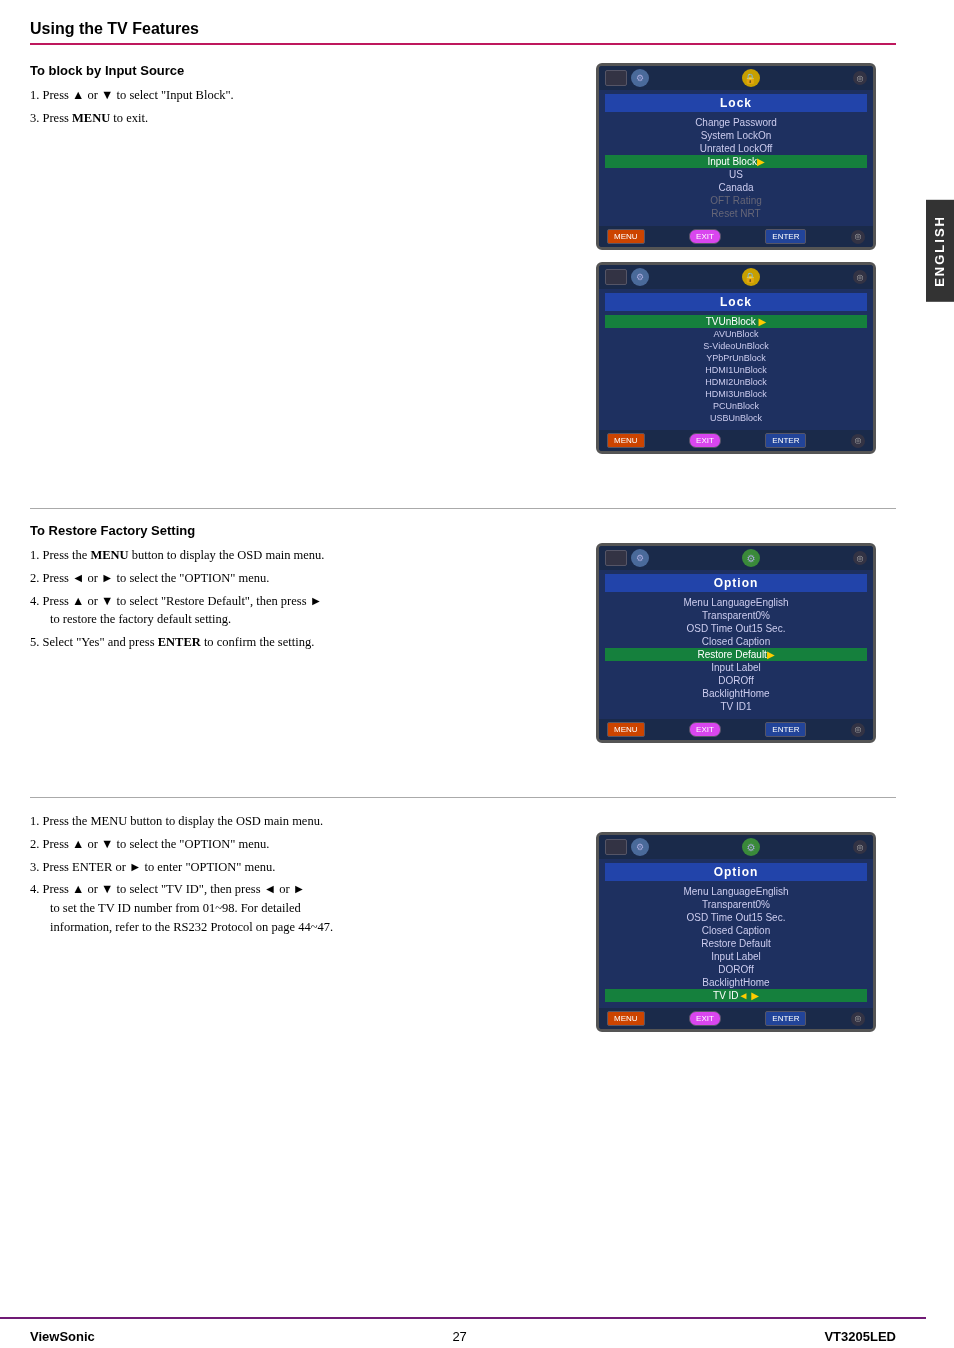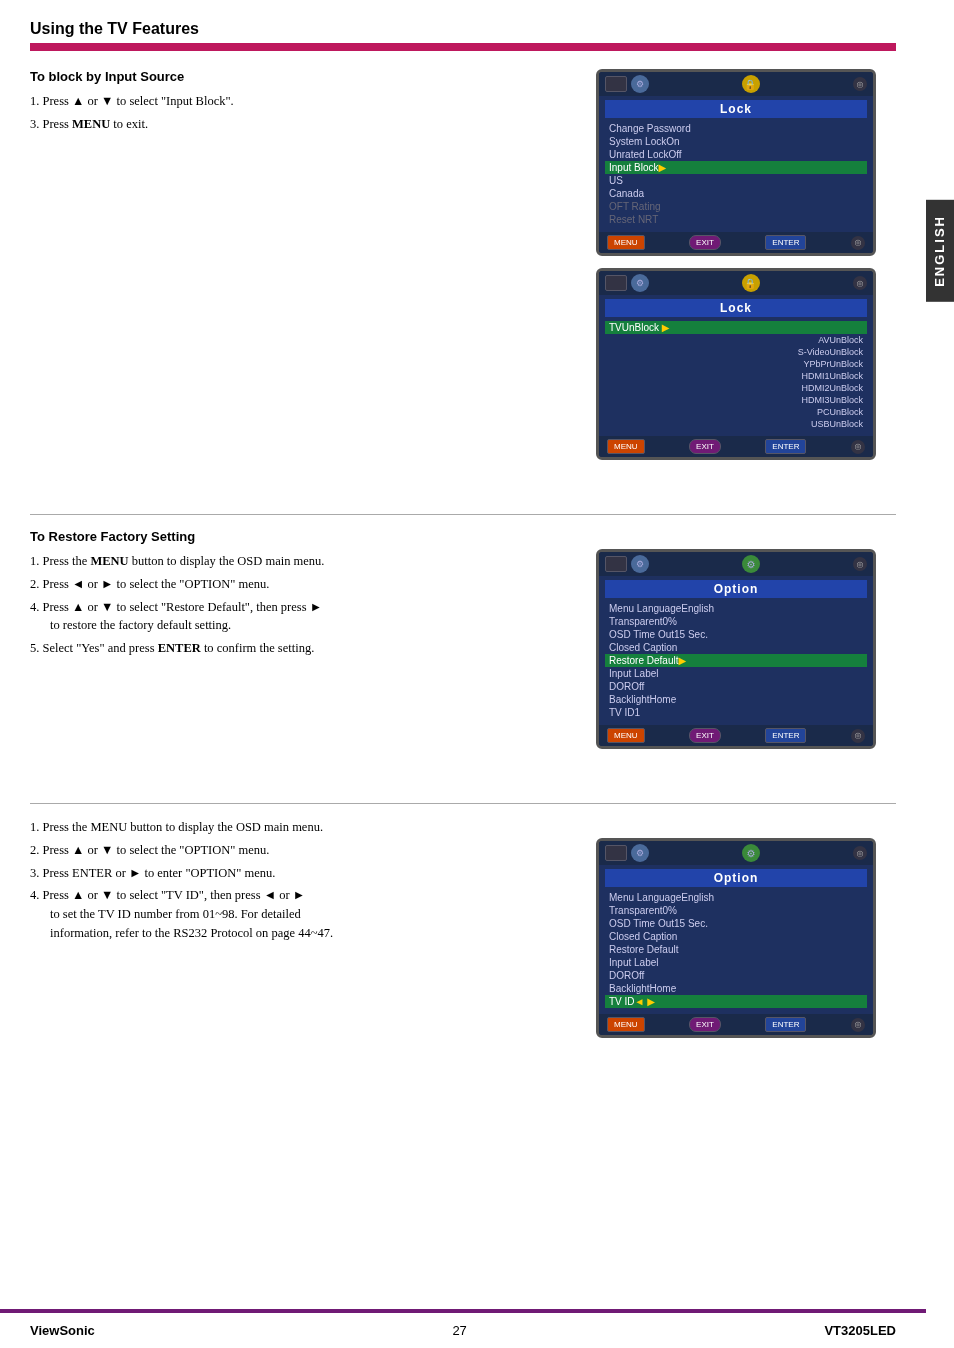--- a/index.html
+++ b/index.html
@@ -44,21 +44,21 @@
       flex: 1;
       padding: 20px 30px 20px 30px;
       margin-right: 28px;
     }
 
     
     .page-title {
       font-size: 16px;
       font-weight: bold;
       color: #000;
-      border-bottom: 8px solid #be185d;
+      border-bottom: 2px solid #be185d;
       padding-bottom: 5px;
       margin-bottom: 18px;
     }
 
     
     .section {
       display: flex;
       margin-bottom: 30px;
       position: relative;
     }
@@ -157,21 +157,21 @@
       text-align: center;
       font-size: 12px;
       font-weight: bold;
       padding: 2px 0;
       margin-bottom: 4px;
       letter-spacing: 1px;
     }
 
     .tv-menu-row {
       display: flex;
-      justify-content: flex-start;
+      justify-content: center;
       align-items: center;
       padding: 1px 4px;
       font-size: 10px;
       color: #cce;
     }
 
     .tv-menu-row.highlighted {
       background: #15803d;
       color: #fff;
     }
@@ -197,46 +197,46 @@
       border-radius: 2px;
       border: 1px solid #556;
     }
 
     .tv-btn.menu-btn {
       background: #cc4400;
       color: #fff;
     }
 
     .tv-btn.exit-btn {
-      background: #701a75;
+      background: #d946ef;
       color: #fff;
       border-radius: 7px;
     }
 
     .tv-btn.enter-btn {
       background: #224499;
       color: #fff;
     }
 
     
     .tv-input-row {
       display: flex;
-      justify-content: flex-end;
+      justify-content: center;
       padding: 1px 4px;
       font-size: 9px;
       color: #cce;
     }
 
     
     .page-footer {
       display: flex;
       justify-content: space-between;
       align-items: center;
-      padding: 10px 30px 10px 30px;
-      border-top: 4px solid #701a75;
+      padding: 10px 30px 4px 30px;
+      border-top: 2px solid #701a75;
       margin-top: auto;
       position: absolute;
       bottom: 0;
       left: 0;
       right: 28px;
     }
 
     .footer-brand {
       font-weight: bold;
       font-size: 13px;

